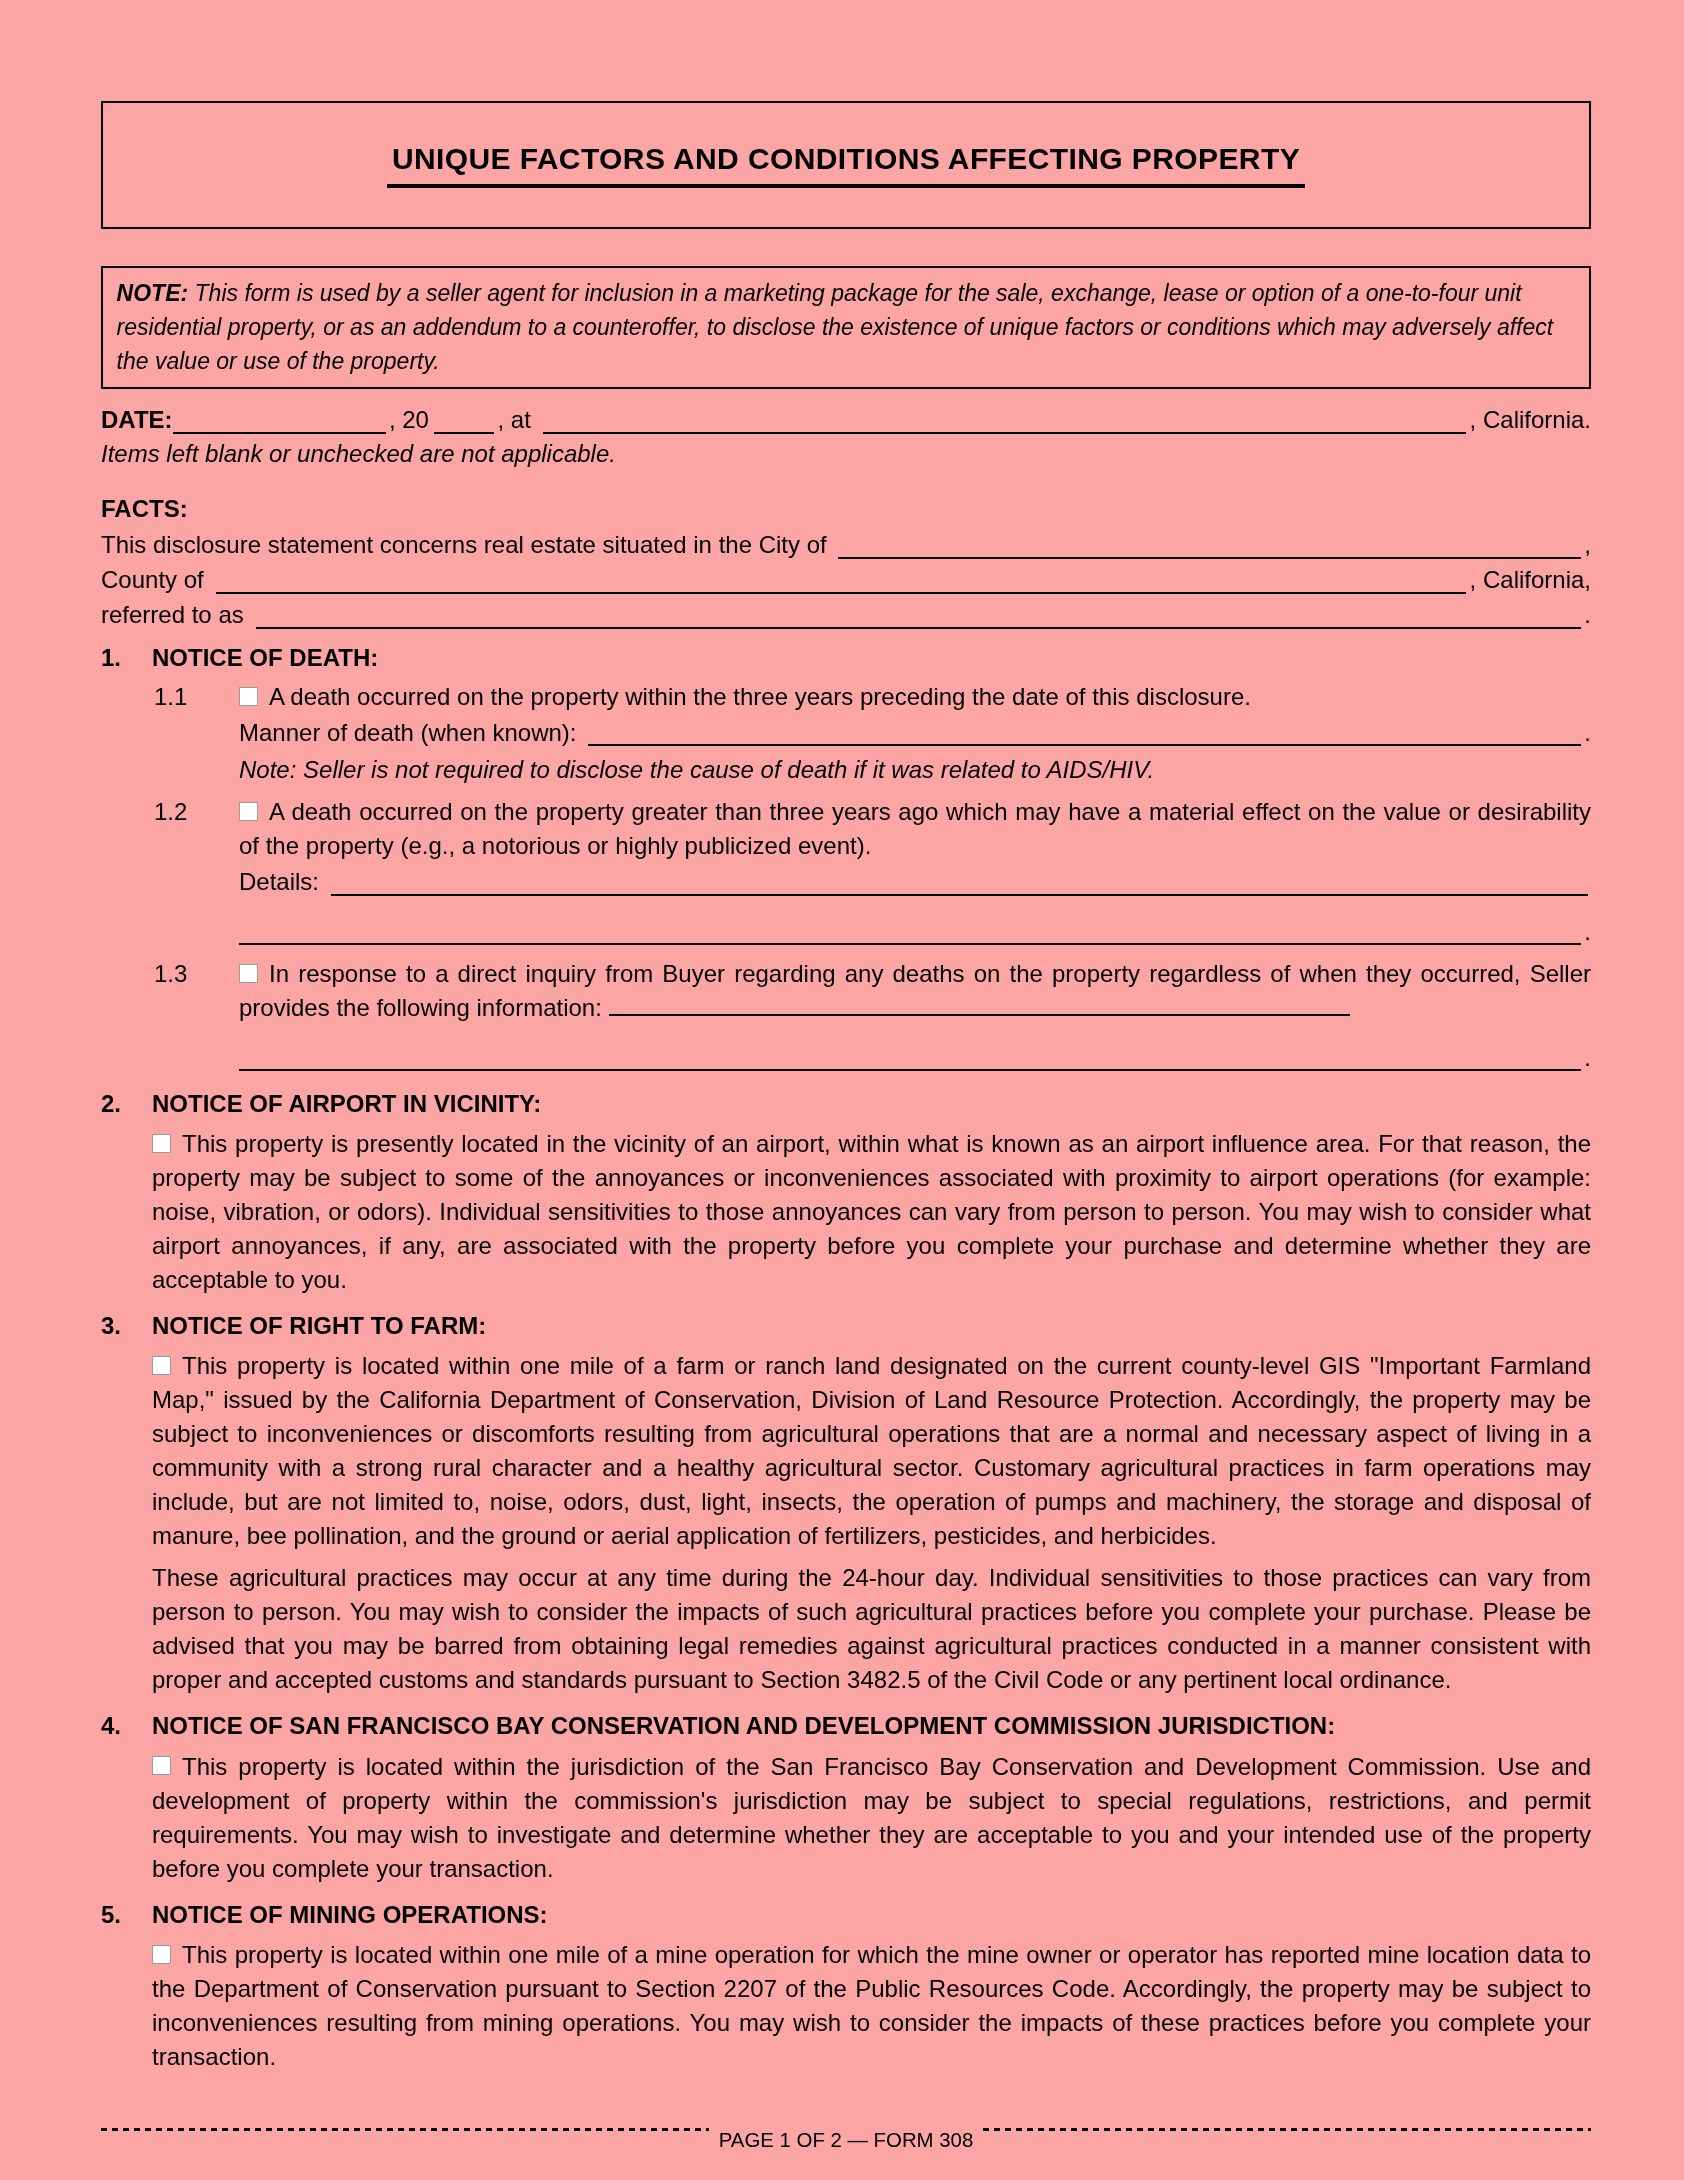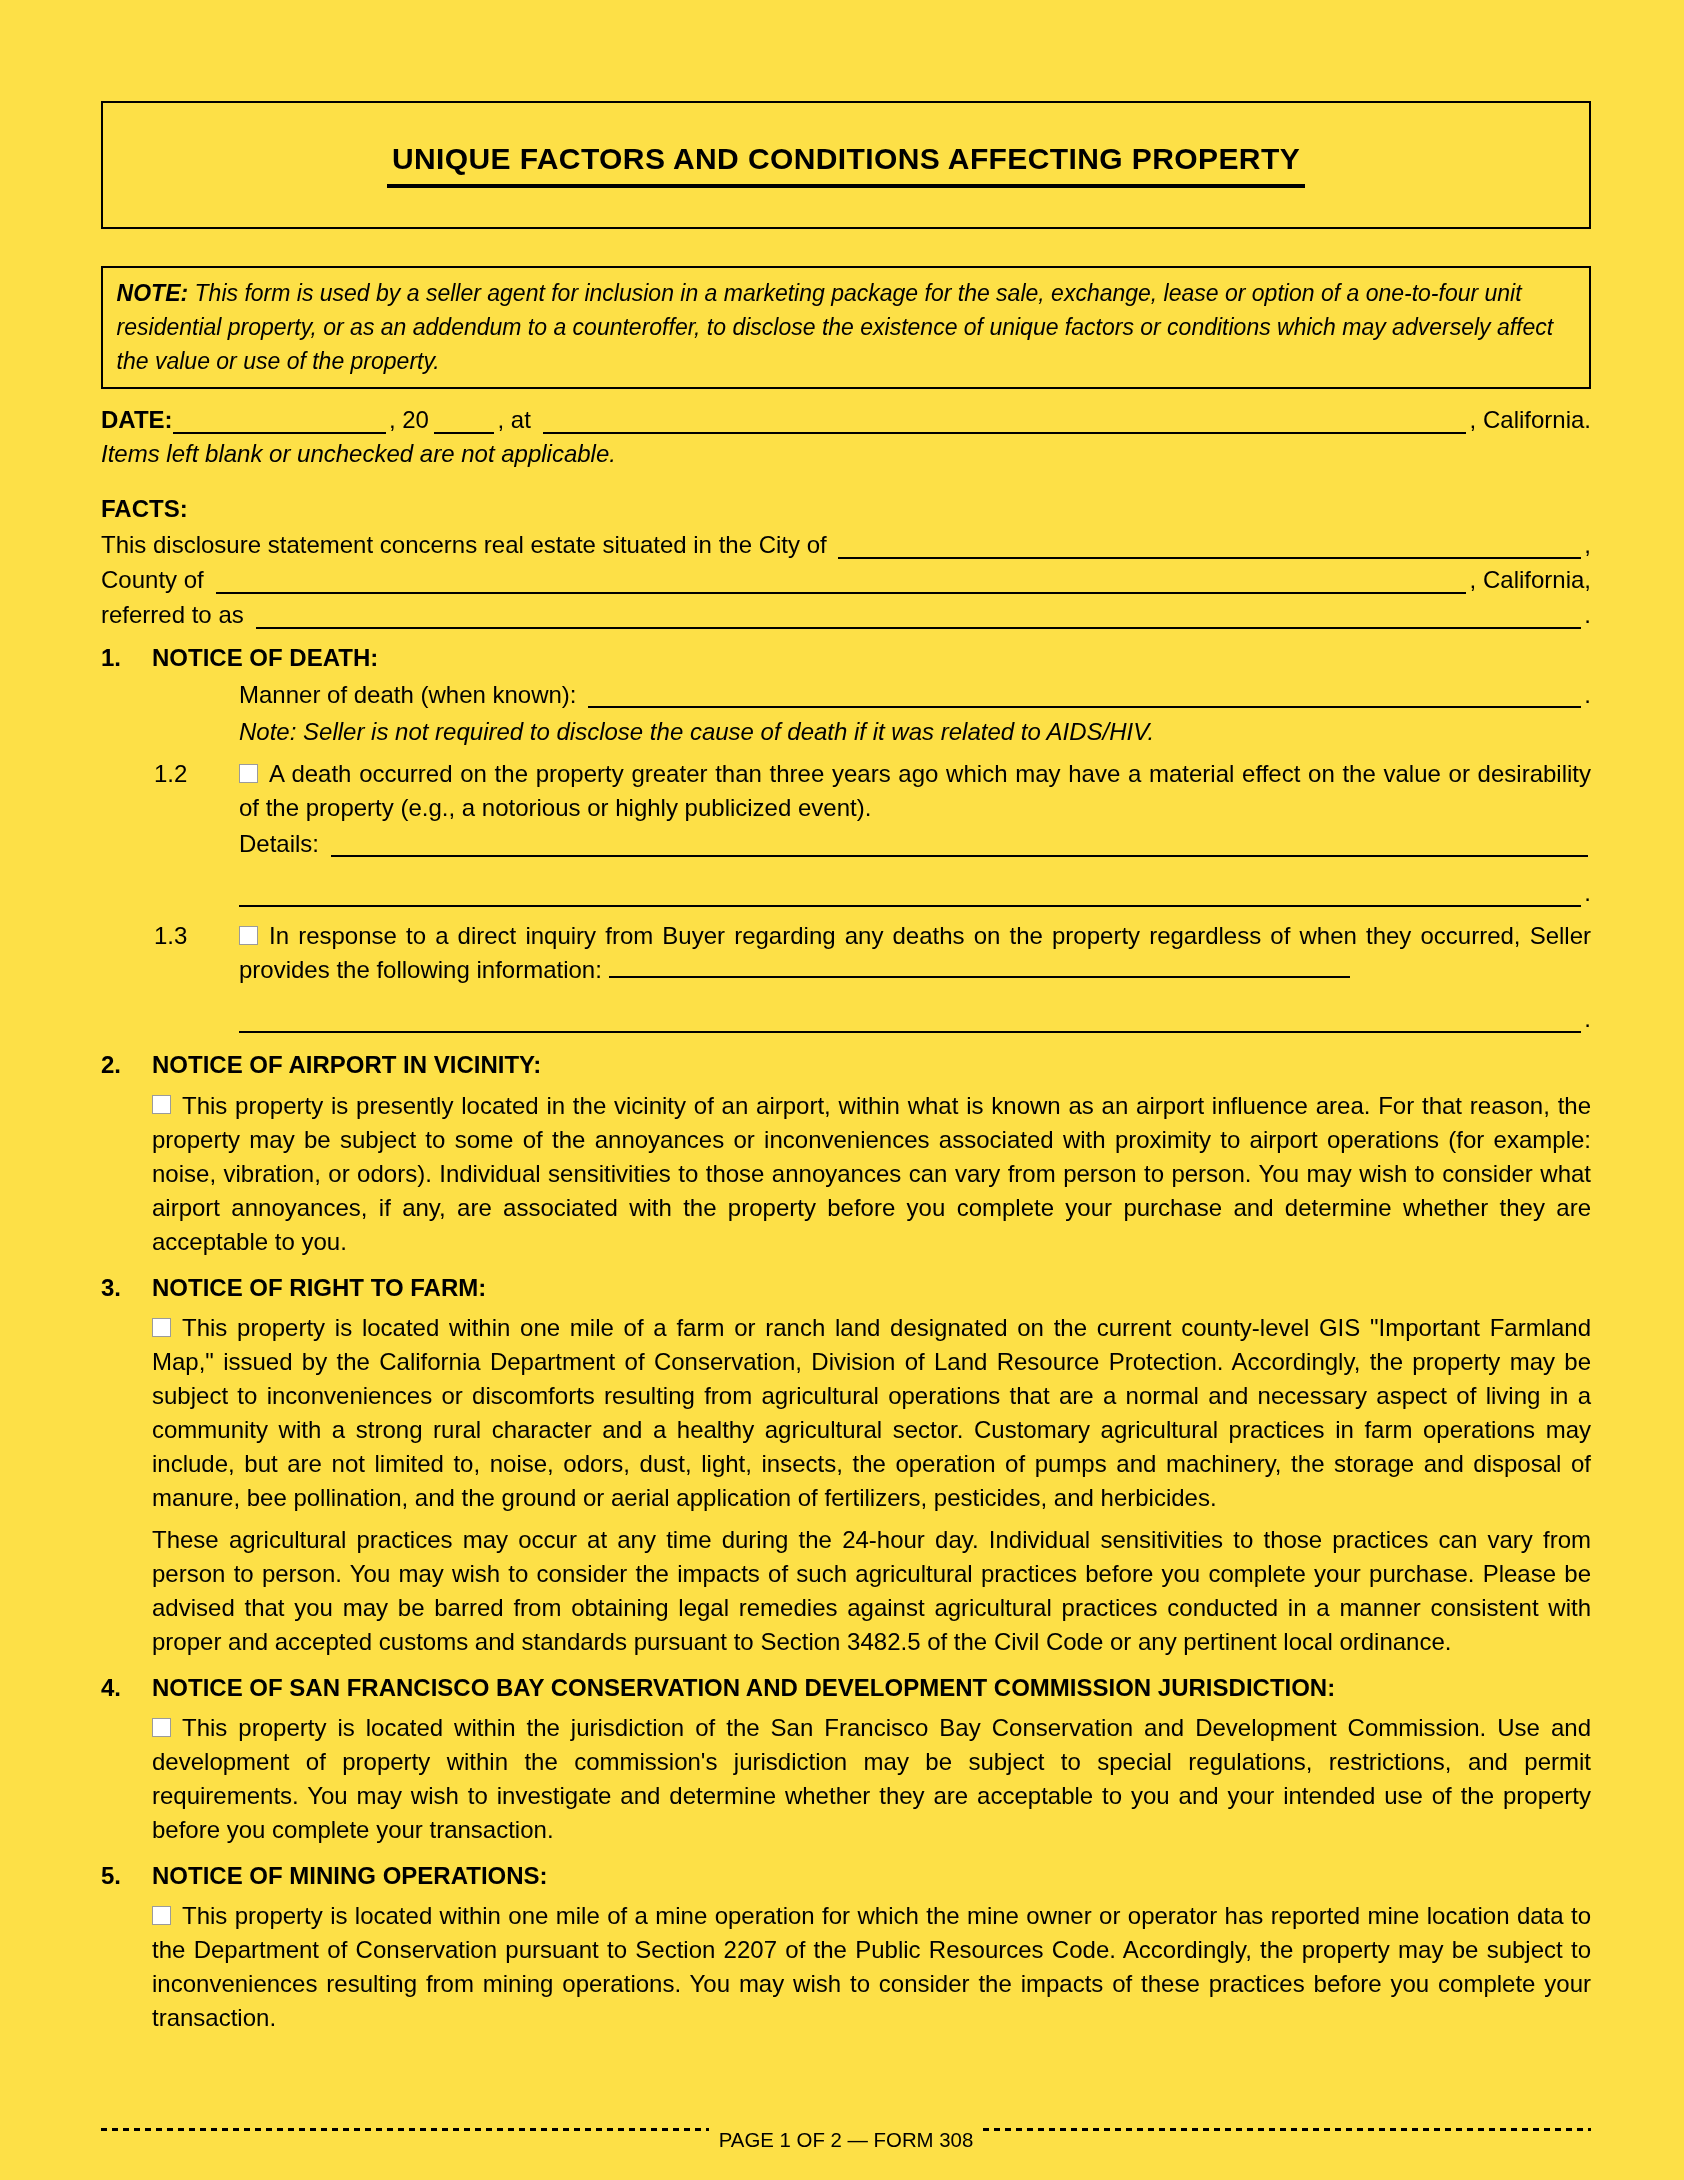--- a/index.html
+++ b/index.html
@@ -2,21 +2,21 @@
 <html style="font-size:13.6px"><head>
 <meta charset="utf-8">
 <style>
   html, body { margin: 0; padding: 0; background: #ffffff; }
   .page {
     position: relative;
     width: 1685px;
     height: 2181px;
     box-sizing: border-box;
     padding: 101px 94px 0 101px;
-    background: #fde047;
+    background: #fca5a5;
     color: #000;
     font-family: "Liberation Sans", "DejaVu Sans", sans-serif;
     font-size: 24px;
     line-height: 34px;
     overflow: hidden;
   }
 
   
   .title-box {
     box-sizing: border-box;
@@ -176,20 +176,24 @@
     <span class="fill grow"></span>
     <span class="pre">.</span>
   </div>
 
 
   <div class="section-heading">
     <span class="sec-num">1.</span>
     <span>NOTICE OF DEATH:</span>
   </div>
 
+  <div class="item">
+    <span class="item-num">1.1</span>
+    <span class="cb"></span><span>A death occurred on the property within the three years preceding the date of this disclosure.</span>
+  </div>
   <div class="row sub-row">
     <span class="pre">Manner of death (when known): </span>
     <span class="fill grow"></span>
     <span class="pre">.</span>
   </div>
   <div class="i note-line">Note: Seller is not required to disclose the cause of death if it was related to AIDS/HIV.</div>
 
   <div class="item" style="margin-top:6.8px">
     <span class="item-num">1.2</span>
     <span class="cb"></span><span>A death occurred on the property greater than three years ago which may have a material effect on the value or desirability of the property (e.g., a notorious or highly publicized event).</span>

